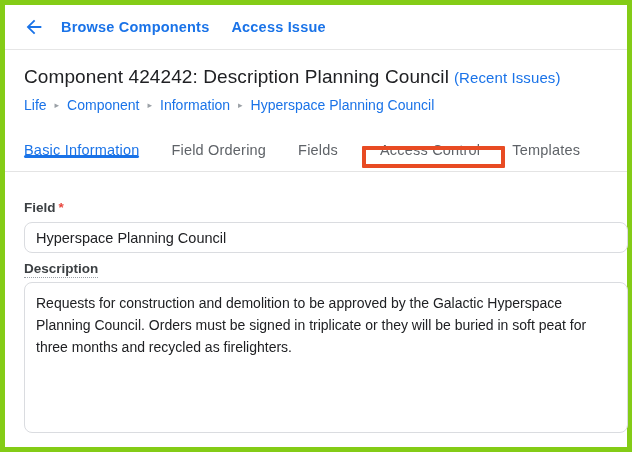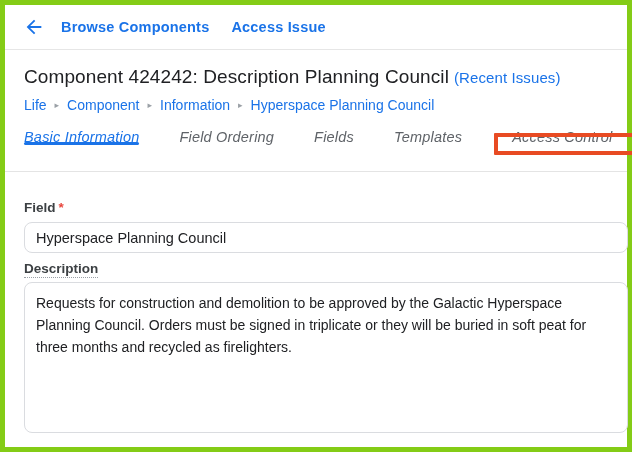--- a/index.html
+++ b/index.html
@@ -58,27 +58,26 @@
   .breadcrumb a {
     color: #1a73e8; text-decoration: none; cursor: pointer;
   }
   .crumb-sep {
     color: #9aa0a6; font-size: 9px;
     margin: 0 8px; line-height: 1;
   }
 
   
   .tabs {
-    display: flex; align-items: flex-start;
-    gap: 40px;
+    display: flex; align-items: center;
+    gap: 32px;
     height: 43px;
     margin-top: 8px;
     padding-left: 19px;
     border-bottom: 1px solid #e4e4e4;
-    font-style: italic;
   }
   .tab {
     position: relative;
     display: flex; align-items: center;
     font-size: 14.5px; color: #5f6368;
     letter-spacing: .2px;
     cursor: pointer;
     white-space: nowrap;
   }
   .tab.active { color: #1a73e8; }
@@ -154,25 +153,25 @@
     <span class="crumb-sep">▸</span>
     <a>Information</a>
     <span class="crumb-sep">▸</span>
     <a>Hyperspace Planning Council</a>
   </nav>
 
   <div class="tabs">
     <div class="tab active">Basic Information</div>
     <div class="tab">Field Ordering</div>
     <div class="tab">Fields</div>
-    <div class="tab">Templates</div>
     <div class="tab tab-access">
       <span>Access Control</span>
       <span class="red-box"></span>
     </div>
+    <div class="tab">Templates</div>
   </div>
 
   <form class="form">
     <label class="field-label"><span>Field</span><span class="required-marker">*</span></label>
     <input class="text-input" type="text" value="Hyperspace Planning Council" style="">
 
     <label class="field-label desc-label"><span class="label-help">Description</span></label>
     <textarea class="textarea-input" spellcheck="false" style="">Requests for construction and demolition to be approved by the Galactic Hyperspace Planning Council. Orders must be signed in triplicate or they will be buried in soft peat for three months and recycled as firelighters.</textarea>
   </form>
 

